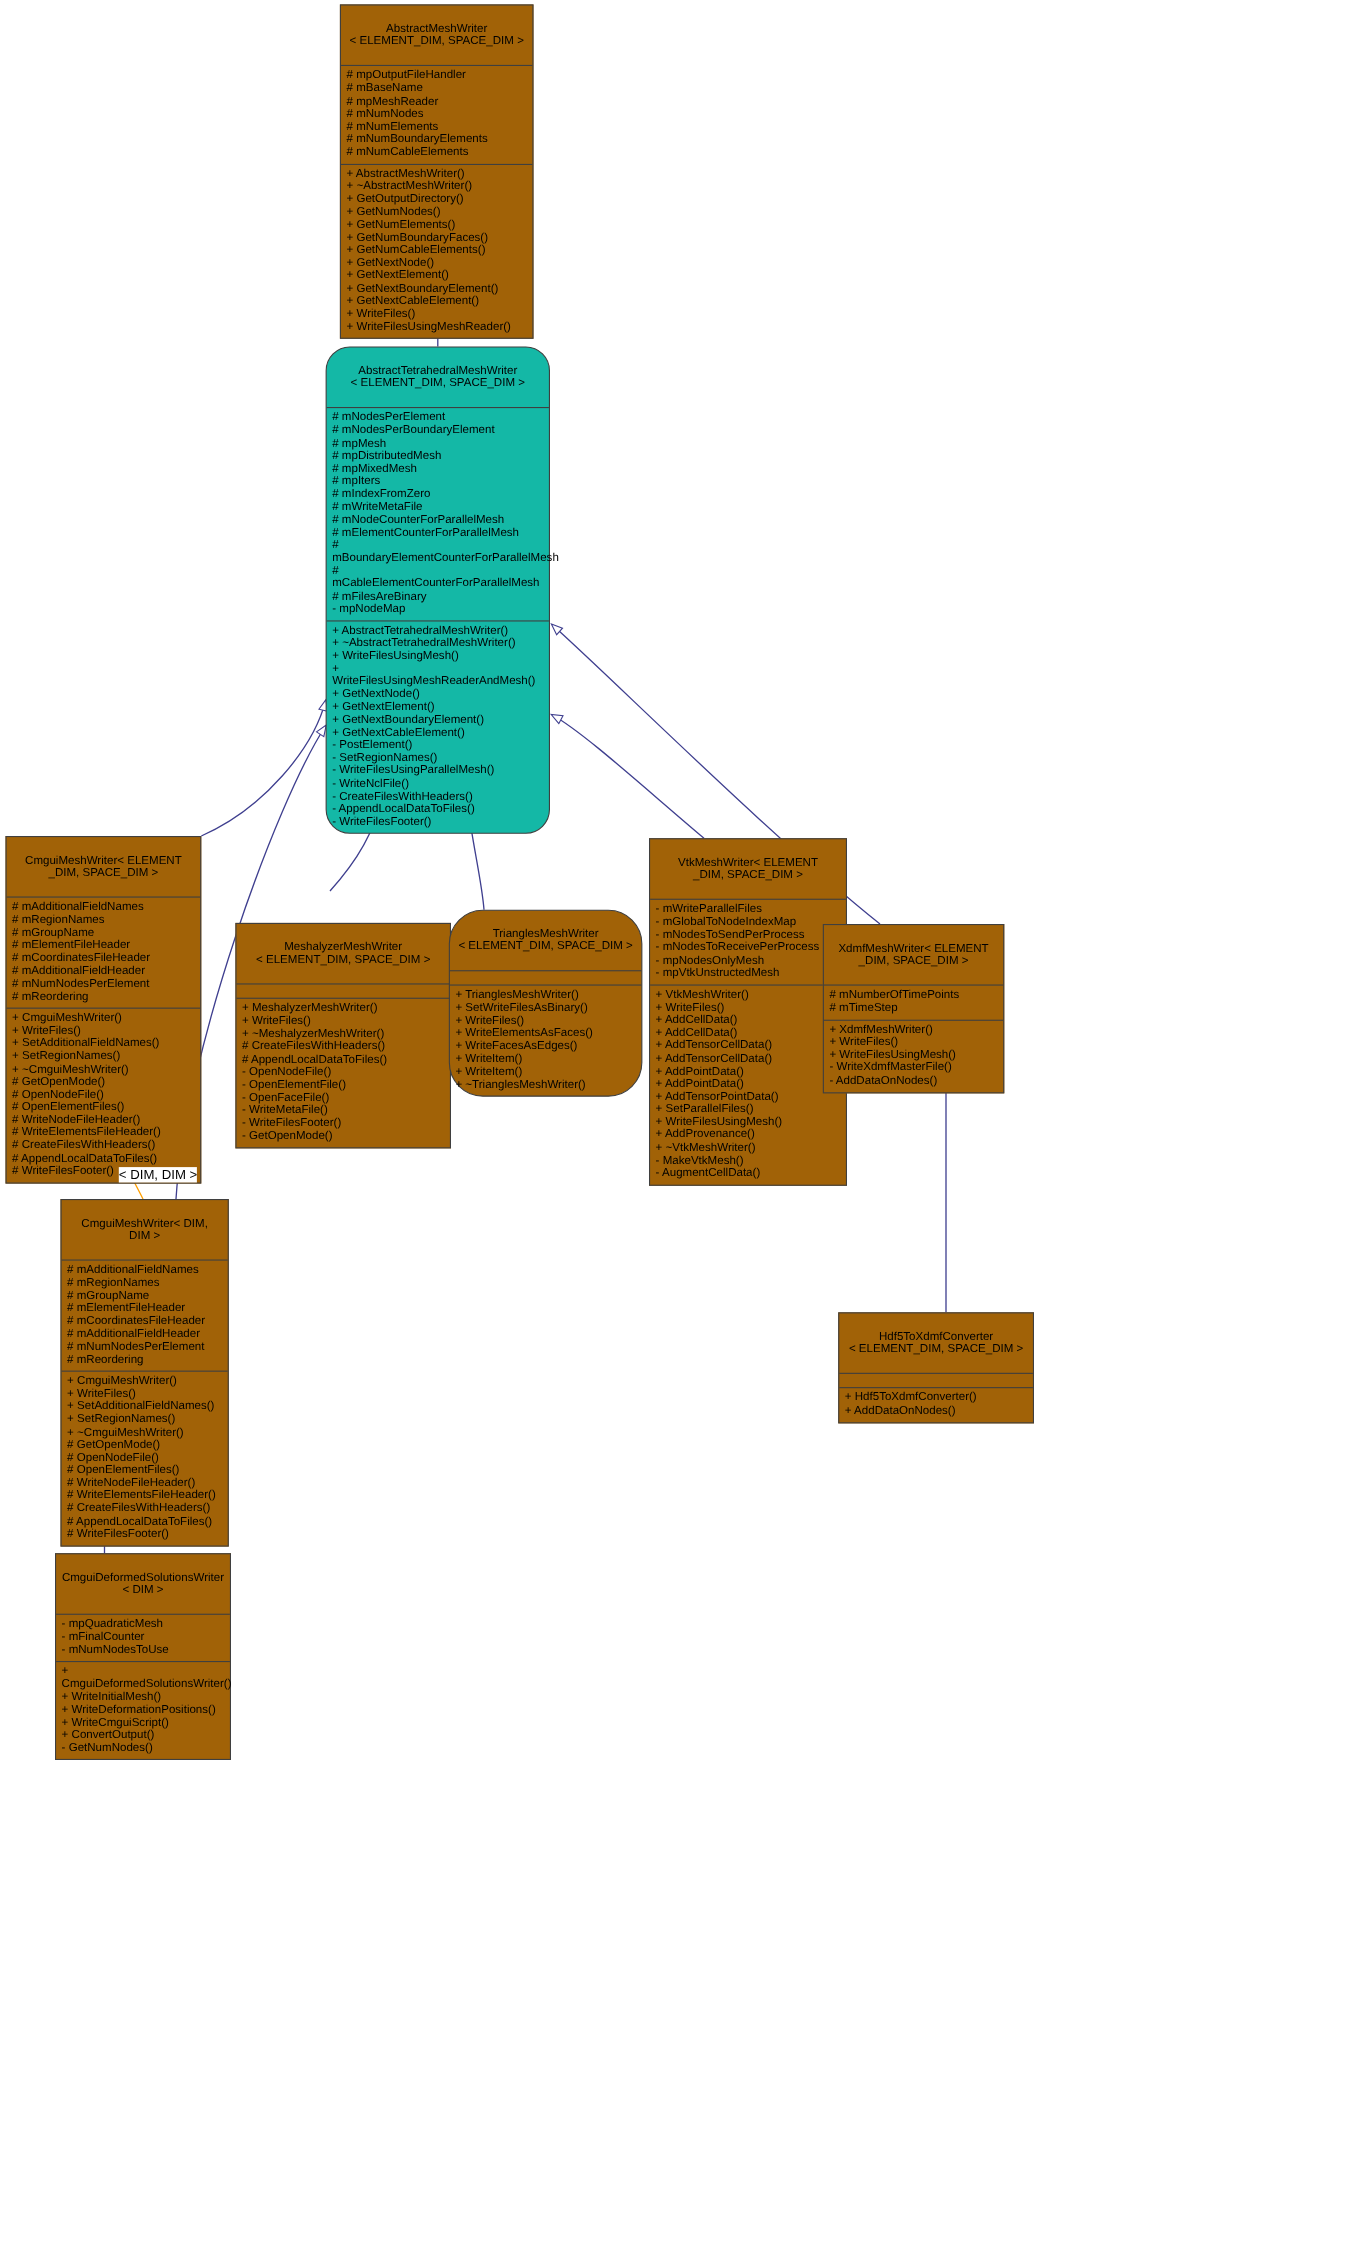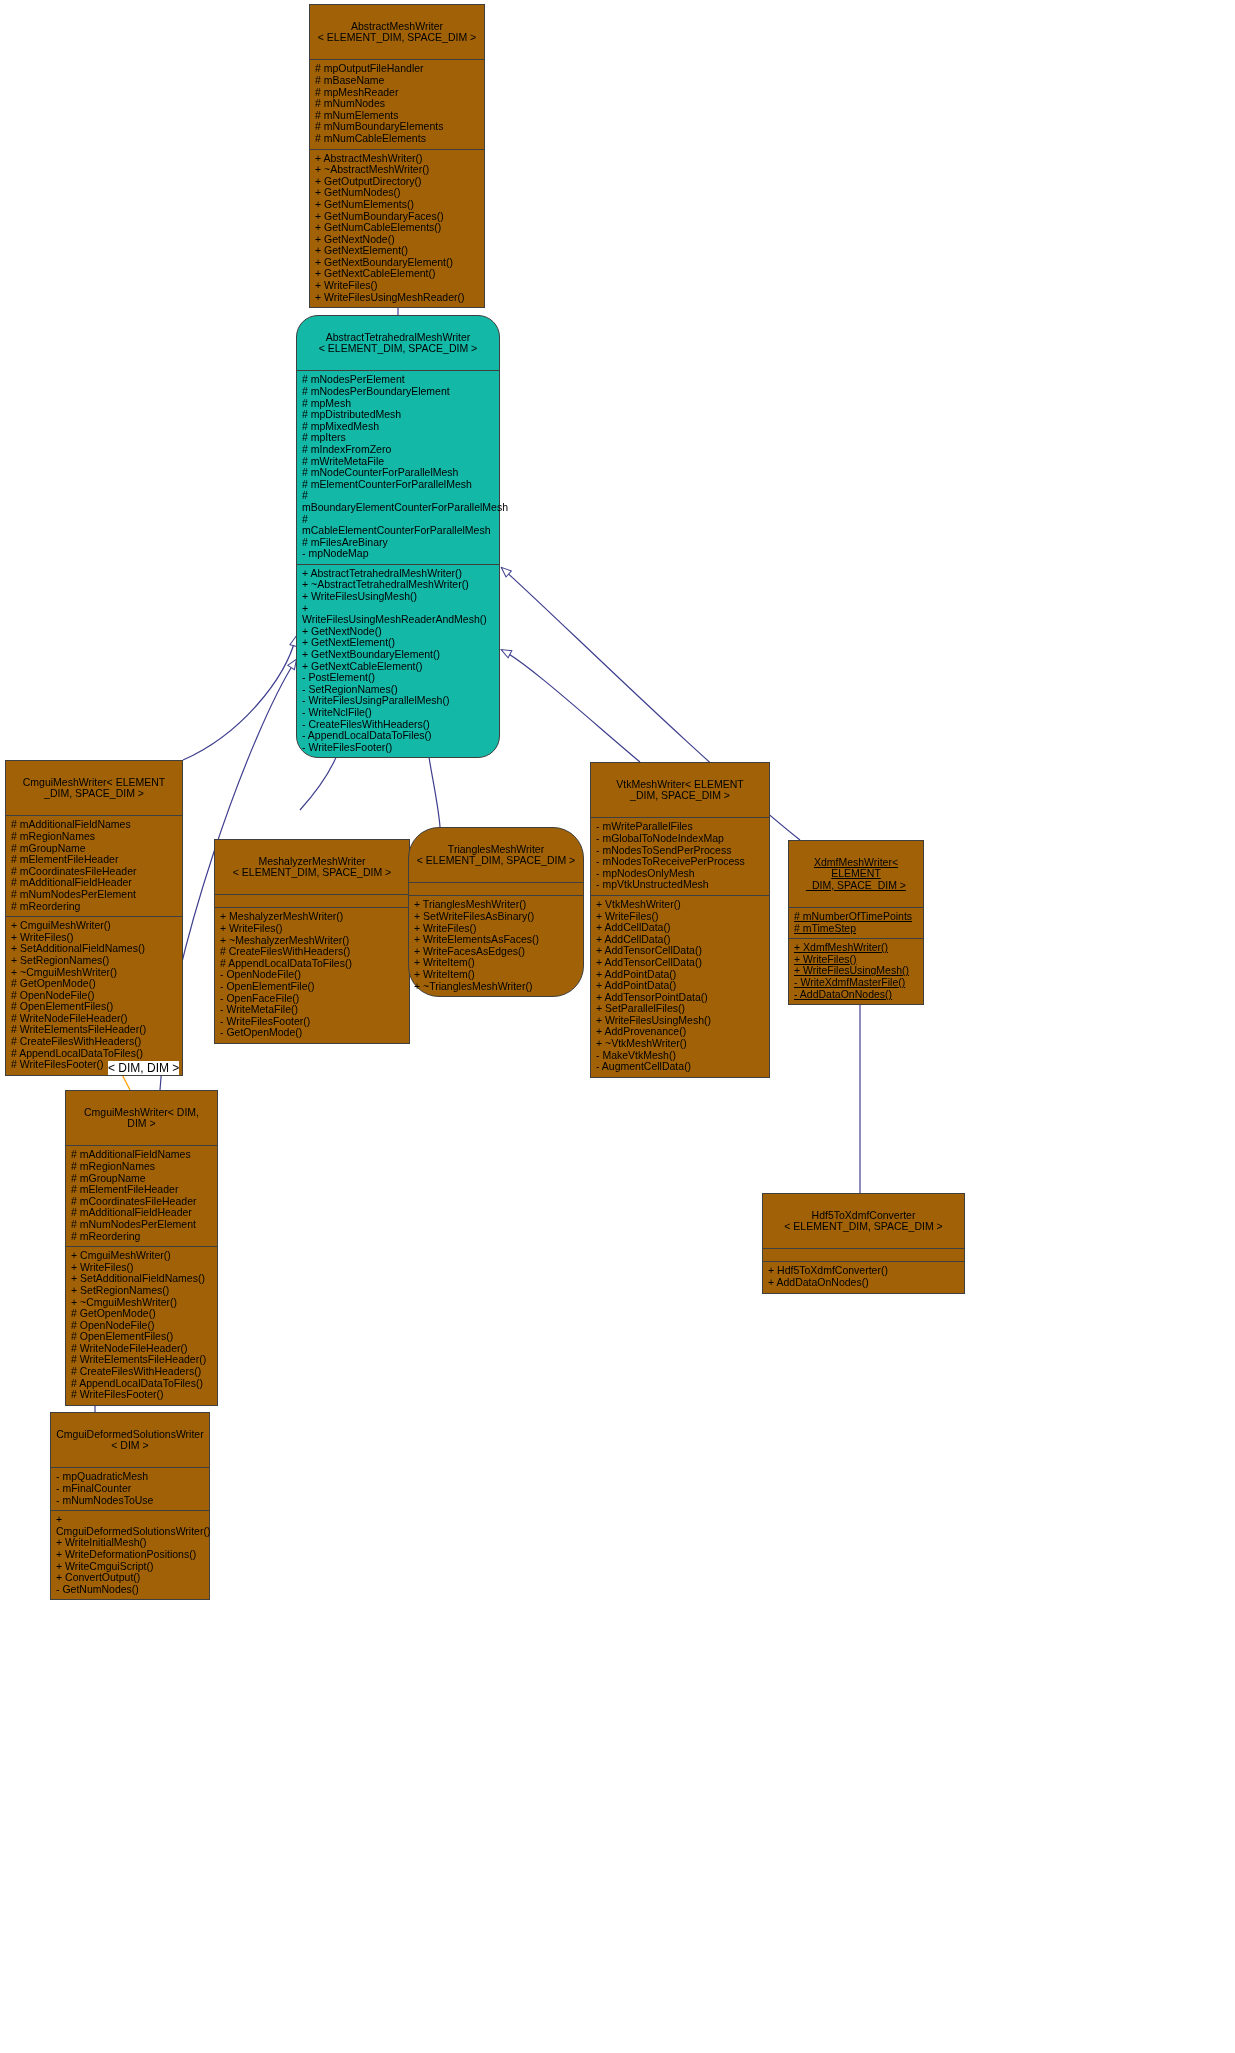--- a/index.html
+++ b/index.html
@@ -267,39 +267,39 @@
       <div class="row">+ AddTensorPointData()</div>
       <div class="row">+ SetParallelFiles()</div>
       <div class="row">+ WriteFilesUsingMesh()</div>
       <div class="row">+ AddProvenance()</div>
       <div class="row">+ ~VtkMeshWriter()</div>
       <div class="row">- MakeVtkMesh()</div>
       <div class="row">- AugmentCellData()</div>
     </div>
   </div>
 
-  <div class="node" style="left:788px; top:840px; width:136px;text-decoration:underline;">
+  <div class="node" style="left:748px; top:840px; width:165px;">
     <div class="title">
       <span>XdmfMeshWriter&lt; ELEMENT</span>
       <span class="l2">_DIM, SPACE_DIM &gt;</span>
     </div>
     <div class="sec">
       <div class="row"># mNumberOfTimePoints</div>
       <div class="row"># mTimeStep</div>
     </div>
     <div class="sec">
       <div class="row">+ XdmfMeshWriter()</div>
       <div class="row">+ WriteFiles()</div>
       <div class="row">+ WriteFilesUsingMesh()</div>
       <div class="row">- WriteXdmfMasterFile()</div>
       <div class="row">- AddDataOnNodes()</div>
     </div>
   </div>
 
-  <div class="node" style="left:65px; top:1090px; width:153px;">
+  <div class="node" style="left:55px; top:1090px; width:153px;">
     <div class="title">
       <span>CmguiMeshWriter&lt; DIM,</span>
       <span class="l2">DIM &gt;</span>
     </div>
     <div class="sec">
       <div class="row"># mAdditionalFieldNames</div>
       <div class="row"># mRegionNames</div>
       <div class="row"># mGroupName</div>
       <div class="row"># mElementFileHeader</div>
       <div class="row"># mCoordinatesFileHeader</div>
@@ -317,21 +317,21 @@
       <div class="row"># OpenNodeFile()</div>
       <div class="row"># OpenElementFiles()</div>
       <div class="row"># WriteNodeFileHeader()</div>
       <div class="row"># WriteElementsFileHeader()</div>
       <div class="row"># CreateFilesWithHeaders()</div>
       <div class="row"># AppendLocalDataToFiles()</div>
       <div class="row"># WriteFilesFooter()</div>
     </div>
   </div>
 
-  <div class="node" style="left:762px; top:1193px; width:203px;">
+  <div class="node" style="left:762px; top:1193px; width:178px;">
     <div class="title">
       <span>Hdf5ToXdmfConverter</span>
       <span class="l2">&lt; ELEMENT_DIM, SPACE_DIM &gt;</span>
     </div>
     <div class="sec empty"></div>
     <div class="sec">
       <div class="row">+ Hdf5ToXdmfConverter()</div>
       <div class="row">+ AddDataOnNodes()</div>
     </div>
   </div>

